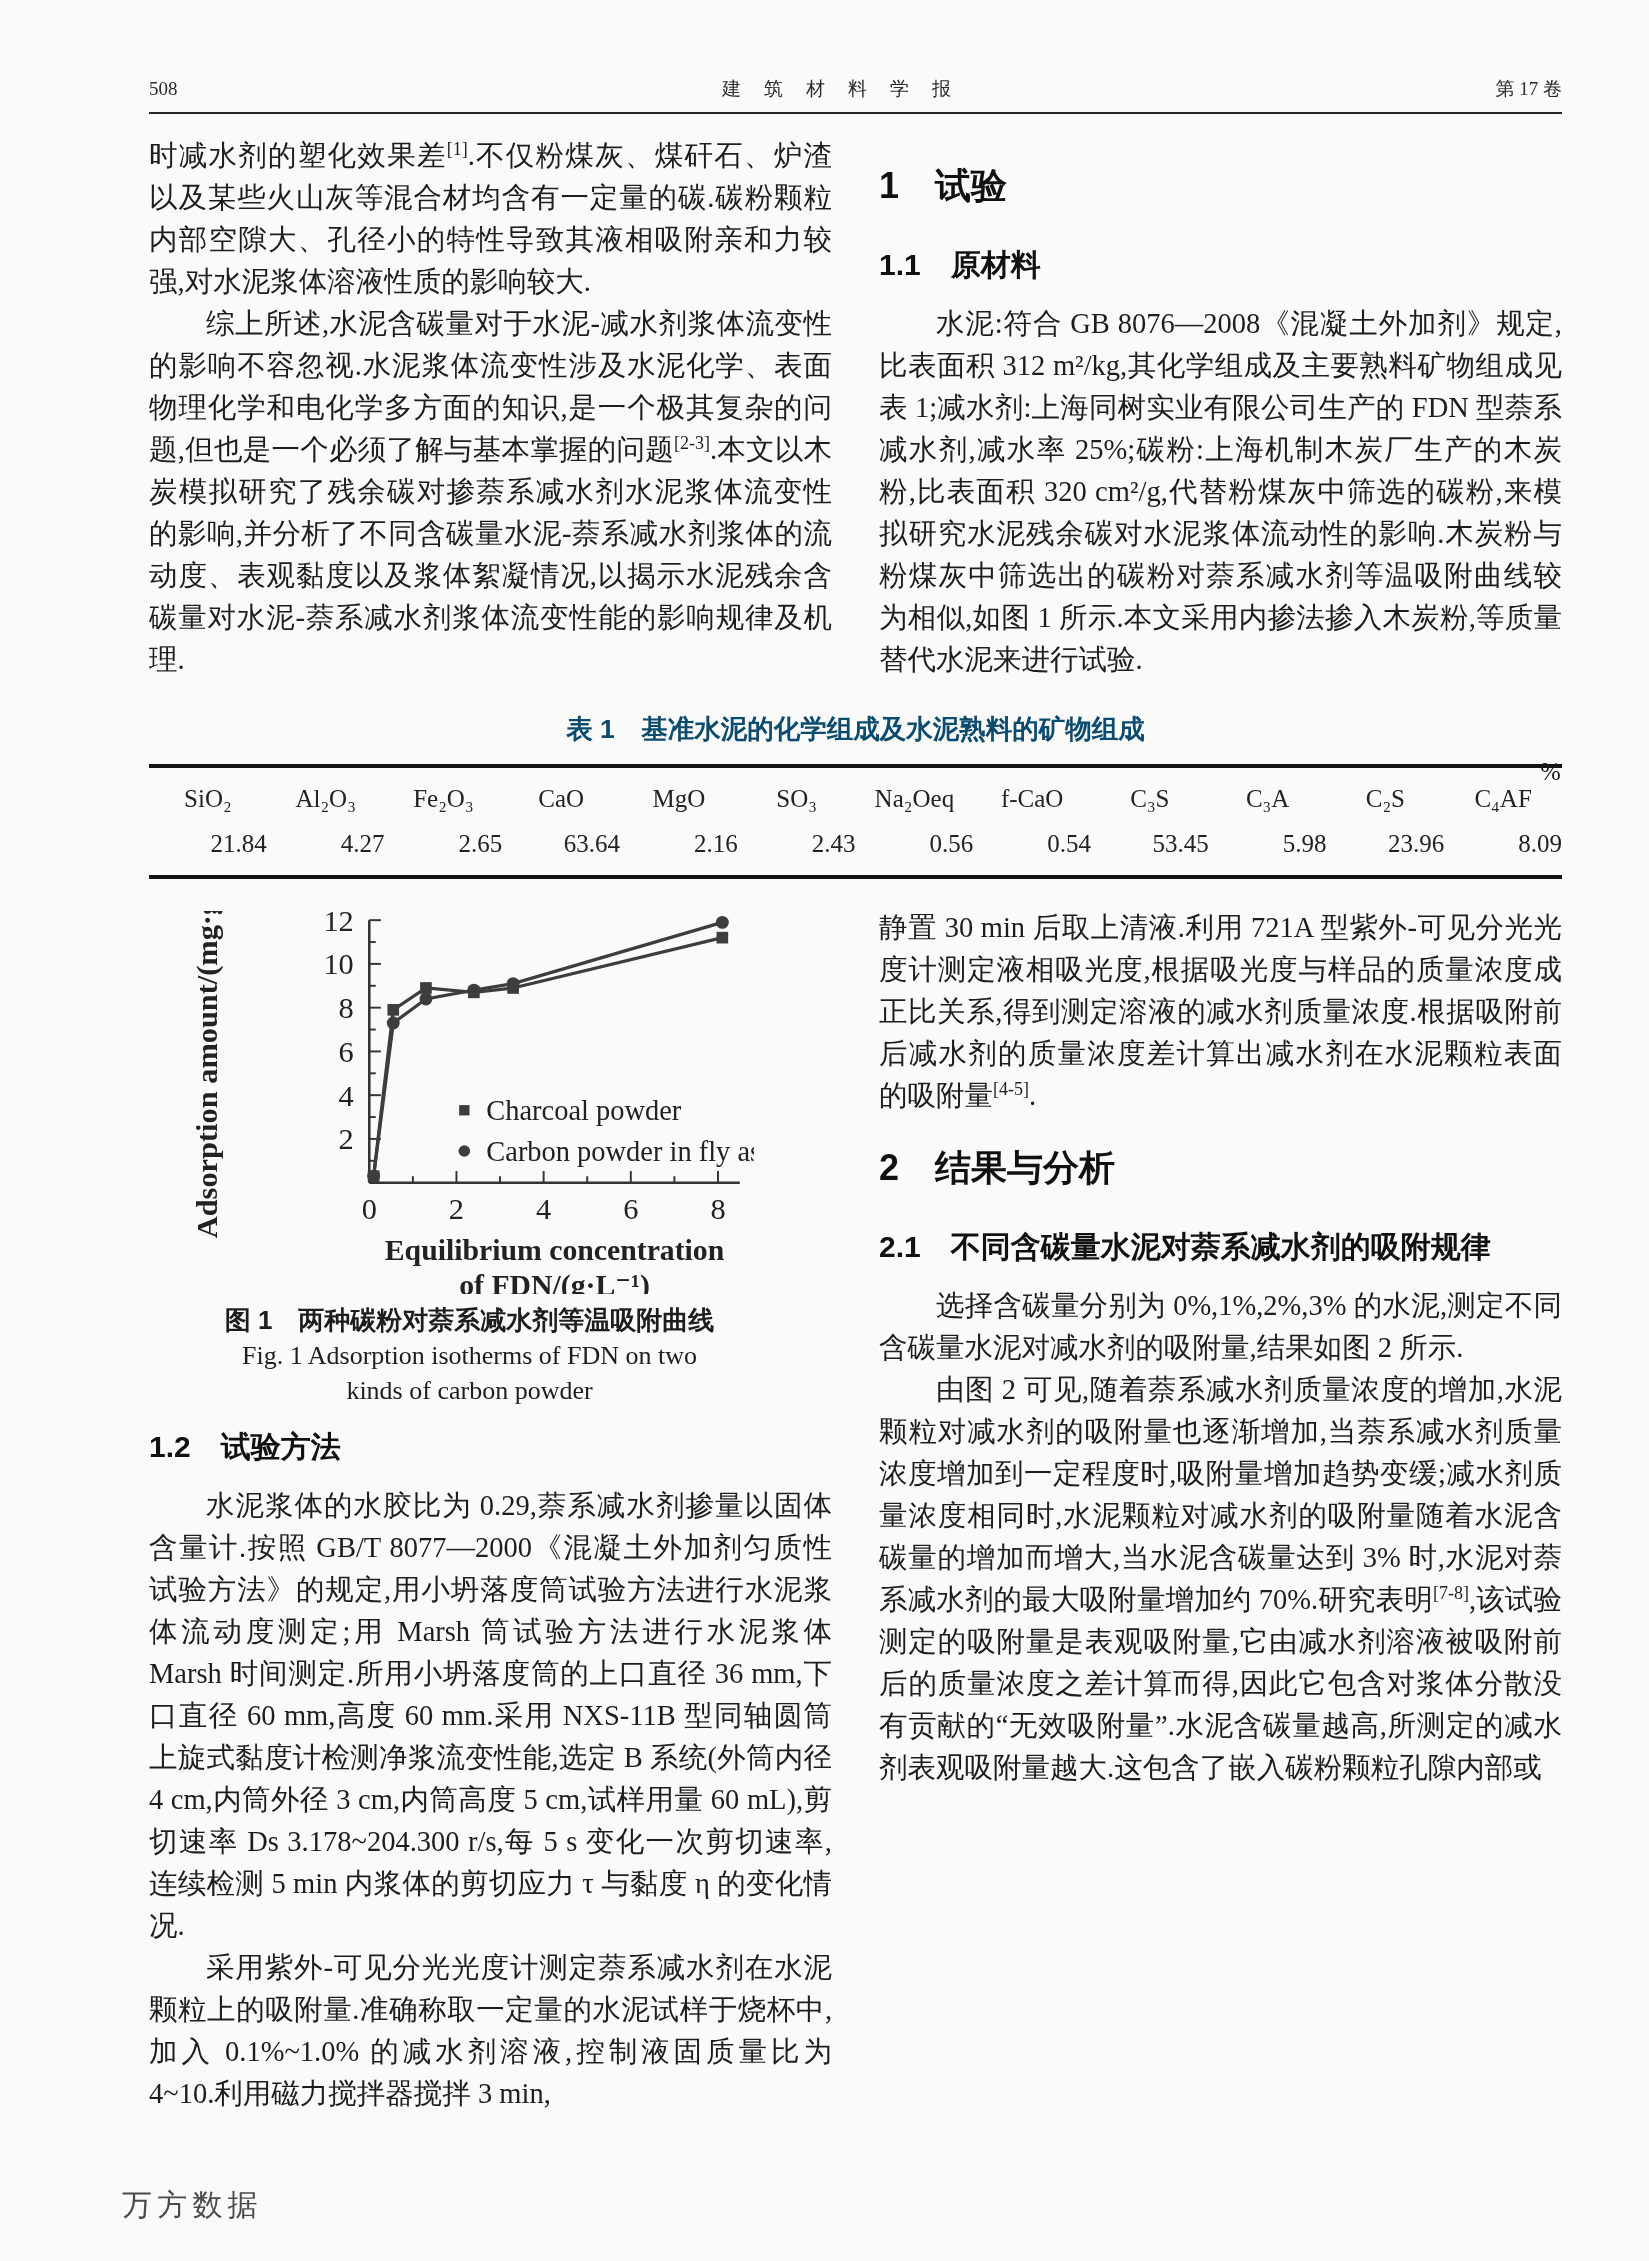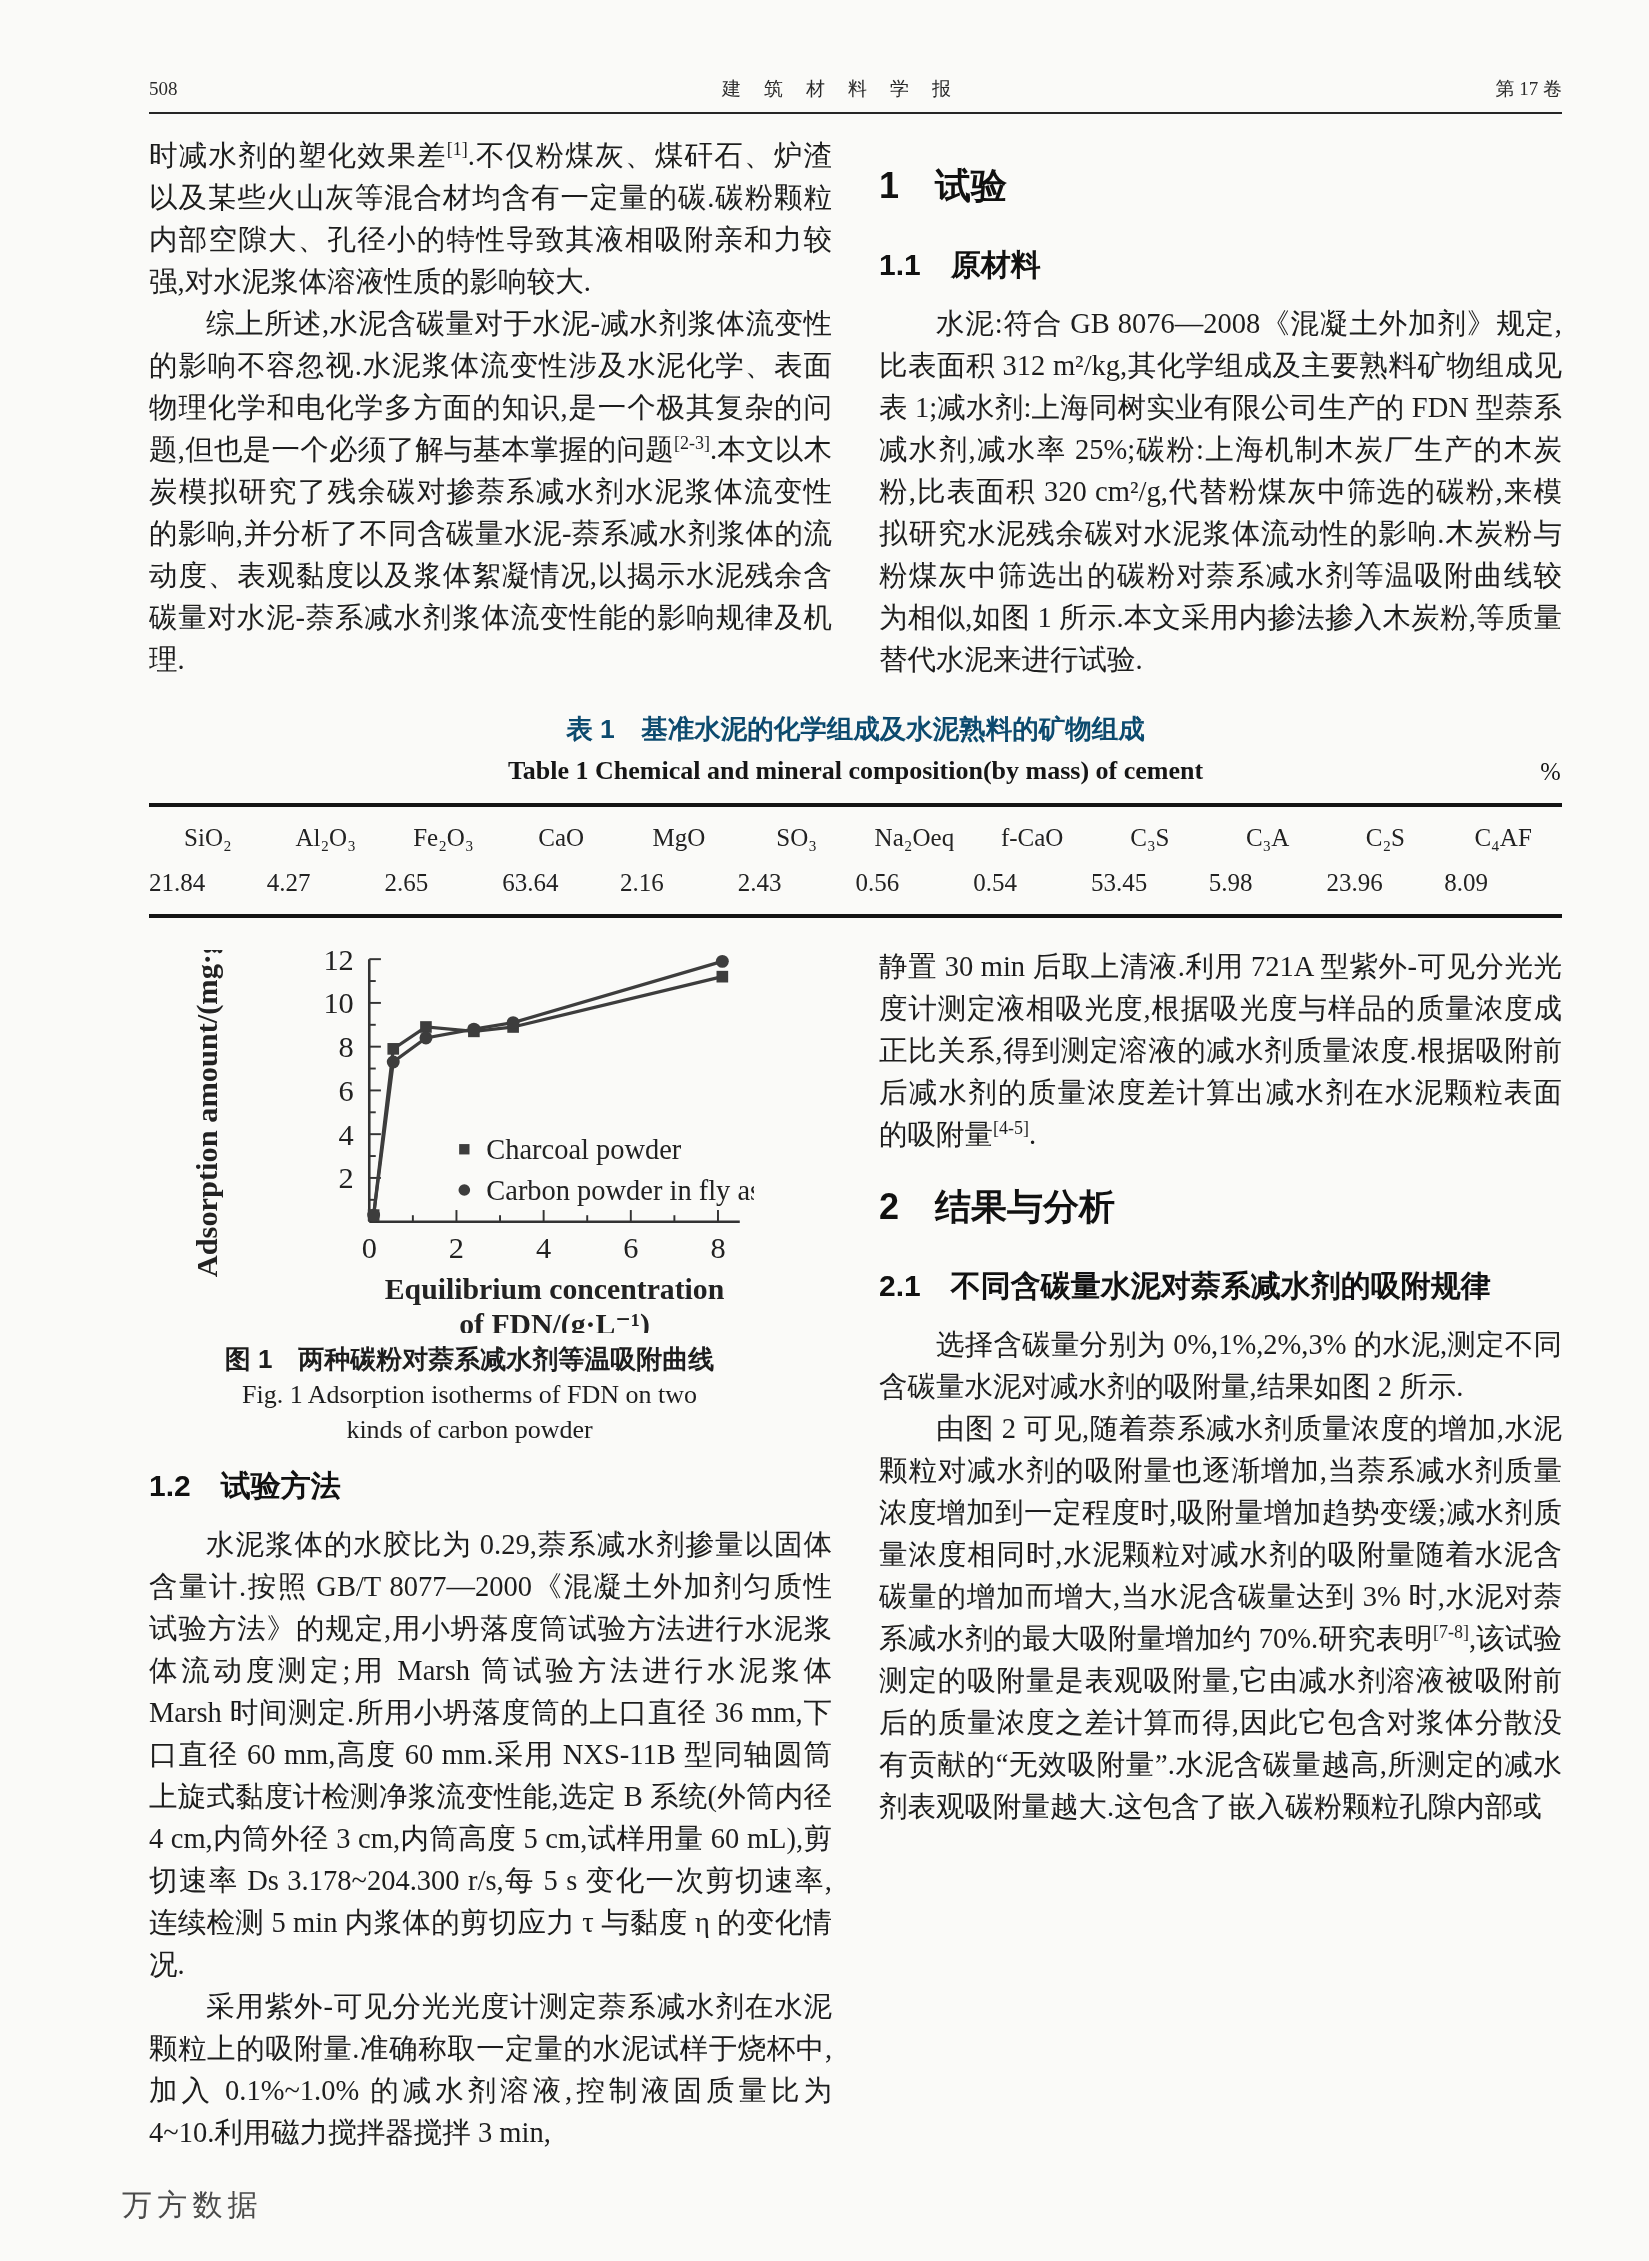--- a/index.html
+++ b/index.html
@@ -24,21 +24,21 @@
   .h1{font-family:"Liberation Sans","DejaVu Sans",sans-serif;font-weight:bold;font-size:36px;margin:27px 0 34px 0;color:#111;}
   .h1.first{}
   .h2{font-family:"Liberation Sans","DejaVu Sans",sans-serif;font-weight:bold;font-size:30px;margin:19.4px 0 17px 0;color:#111;}
   
   .tablewrap{margin-top:11.6px;}
   .tbl-title-zh{text-align:center;font-family:"Liberation Sans","DejaVu Sans",sans-serif;font-weight:bold;font-size:26.5px;color:#0c4a6e;}
   .tbl-title-en-row{position:relative;text-align:center;margin-top:9px;font-weight:bold;font-size:26px;color:#161616;}
   .tbl-unit{position:absolute;right:1.3px;top:2.6px;font-weight:normal;font-size:24.6px;}
   table.comp{width:100%;border-collapse:collapse;margin-top:17px;border-top:4.5px solid #141414;border-bottom:4.5px solid #141414;table-layout:fixed;}
   table.comp th{font-weight:normal;font-size:25px;padding:17px 0 5.2px 0;color:#222;}
-  table.comp td{font-size:25px;text-align:left;padding:11.6px 0 17px 0;color:#222;}
+  table.comp td{font-size:25px;text-align:right;padding:11.6px 0 17px 0;color:#222;}
   
   .figure{margin-top:3.9px;}
   #chart{margin-left:36px;width:569px;}
   .cap{width:569px;margin-left:36px;text-align:center;font-size:26px;line-height:35px;color:#1d1d1d;}
   .cap.zh{font-family:"Liberation Sans","DejaVu Sans",sans-serif;font-weight:bold;font-size:26px;margin-top:6.5px;}
   
   .watermark{position:absolute;left:122px;top:2185px;font-size:30px;color:#4a4a4a;letter-spacing:5.2px;}
 </style>
 </head>
 <body>
@@ -61,21 +61,20 @@
       <div class="col">
         <div class="h1 first">1　试验</div>
         <div class="h2">1.1　原材料</div>
         <p class="body indent">水泥:符合 GB 8076—2008《混凝土外加剂》规定,比表面积 312 m²/kg,其化学组成及主要熟料矿物组成见表 1;减水剂:上海同树实业有限公司生产的 FDN 型萘系减水剂,减水率 25%;碳粉:上海机制木炭厂生产的木炭粉,比表面积 320 cm²/g,代替粉煤灰中筛选的碳粉,来模拟研究水泥残余碳对水泥浆体流动性的影响.木炭粉与粉煤灰中筛选出的碳粉对萘系减水剂等温吸附曲线较为相似,如图 1 所示.本文采用内掺法掺入木炭粉,等质量替代水泥来进行试验.</p>
       </div>
     </div>
 
     <div class="tablewrap">
       <div class="tbl-title-zh">表 1　基准水泥的化学组成及水泥熟料的矿物组成</div>
       <div class="tbl-title-en-row">
-        <span>Table 1   Chemical and mineral composition(by mass) of cement</span>
         <span class="tbl-unit">%</span>
       </div>
       <table class="comp">
         <thead>
             <tr>
               <th>SiO₂</th>
               <th>Al₂O₃</th>
               <th>Fe₂O₃</th>
               <th>CaO</th>
               <th>MgO</th>

